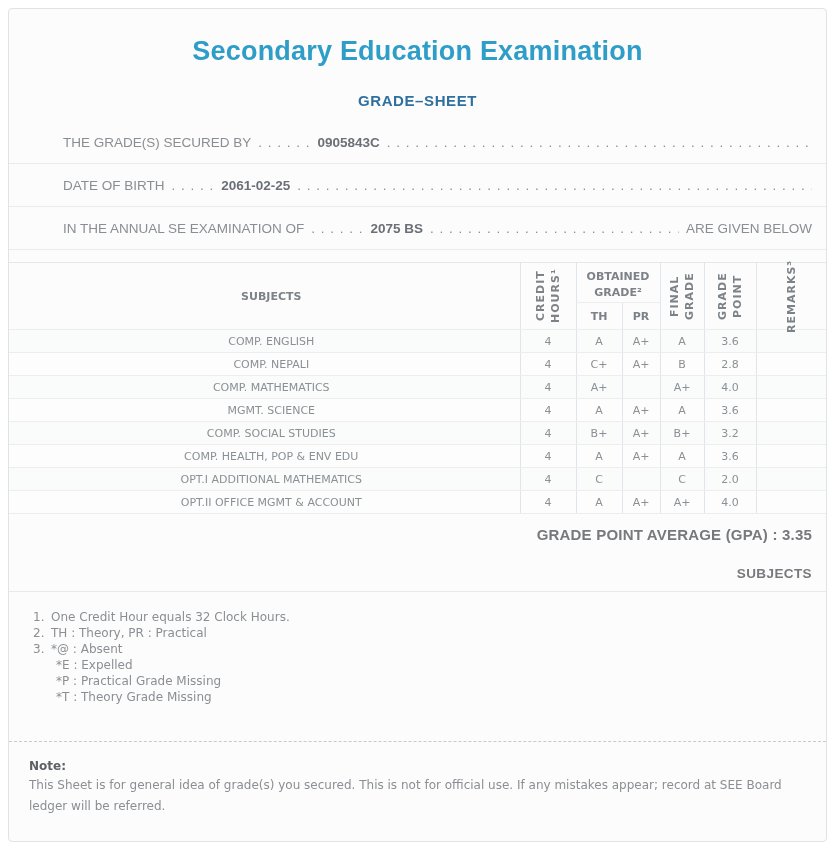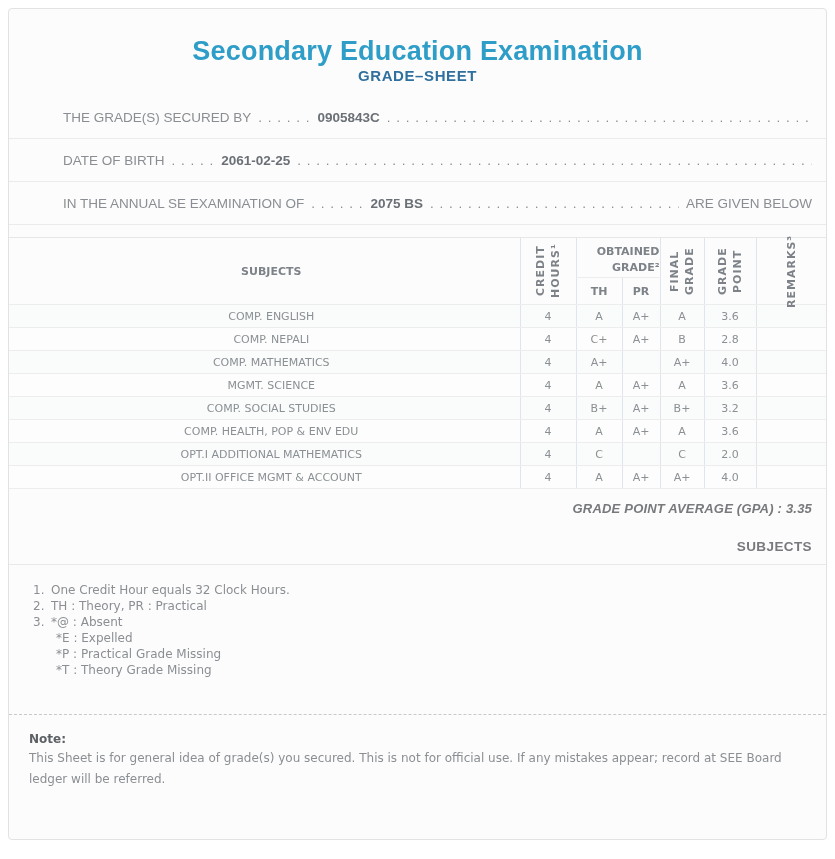--- a/index.html
+++ b/index.html
@@ -21,21 +21,21 @@
   
   .page-title {
     margin-top: 27px;
     text-align: center;
     font-size: 27px;
     font-weight: bold;
     color: #2e9dc7;
     letter-spacing: 0.2px;
   }
   .page-subtitle {
-    margin-top: 0;
+    margin-top: 25px;
     text-align: center;
     font-size: 15px;
     font-weight: bold;
     color: #30709f;
     letter-spacing: 0.6px;
   }
 
   
   .info-section { margin-top: 12px; }
   .info-line {
@@ -103,25 +103,24 @@
   }
   .vtext.tall { height: 76px; }
 
   
   .summary {
     border-bottom: 1px solid #e9e9e9;
     padding: 12px 14px 10px 14px;
     text-align: right;
   }
   .gpa-line {
-    font-size: 13px;
+    font-size: 15px;
     font-weight: bold;
     color: #77797c;
     letter-spacing: 0.2px;
-    font-style: italic;
   }
   .status-line {
     margin-top: 23px;
     font-size: 13.5px;
     font-weight: bold;
     color: #77797c;
     letter-spacing: 0.4px;
   }
 
   
@@ -191,21 +190,21 @@
       <col style="width:70px">
     </colgroup>
     <thead>
       <tr class="hrow1">
         <th rowspan="2" class="subjects-head">SUBJECTS</th>
         <th rowspan="2" class="col-b">
           <div class="vwrap">
               <span class="vtext">CREDIT HOURS¹</span>
             </div>
         </th>
-        <th colspan="2" class="col-b obtained-head" style="width:84px; max-width:84px; white-space:normal;text-align:right;">OBTAINED GRADE²</th>
+        <th colspan="2" class="col-b obtained-head" style="width:84px; max-width:84px; white-space:normal;">OBTAINED GRADE²</th>
         <th rowspan="2" class="col-b">
           <div class="vwrap">
               <span class="vtext">FINAL GRADE</span>
             </div>
         </th>
         <th rowspan="2" class="col-b">
           <div class="vwrap">
               <span class="vtext">GRADE POINT</span>
             </div>
         </th>

